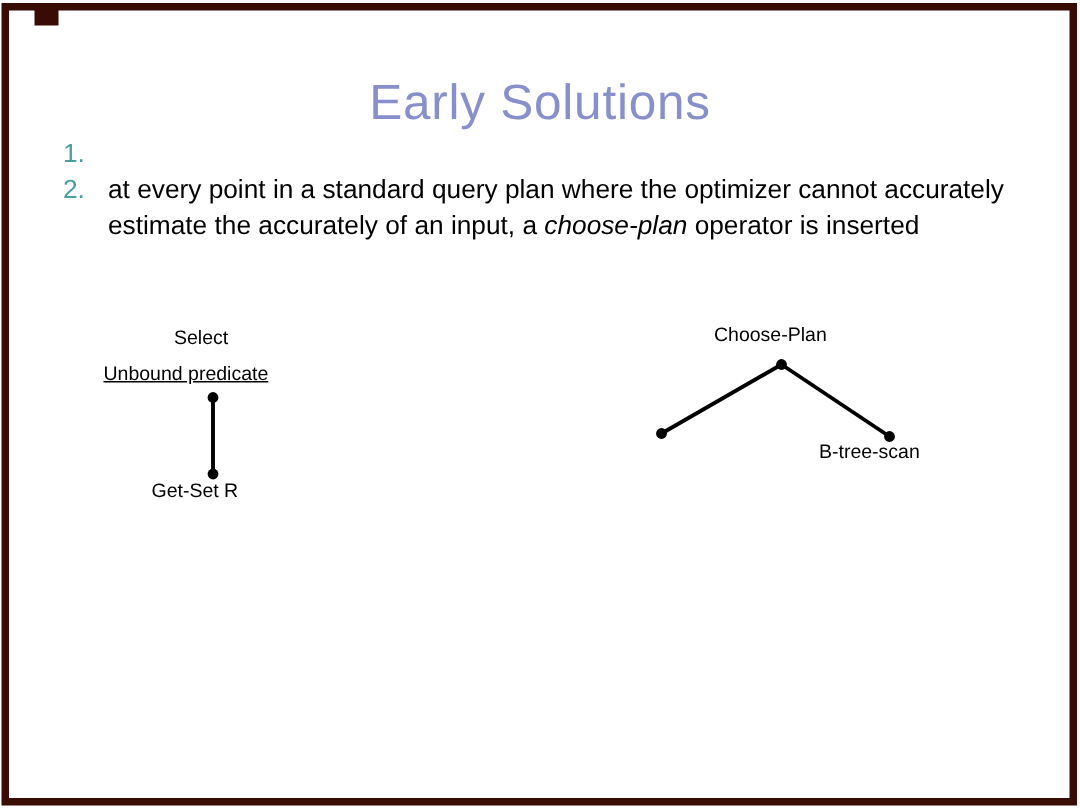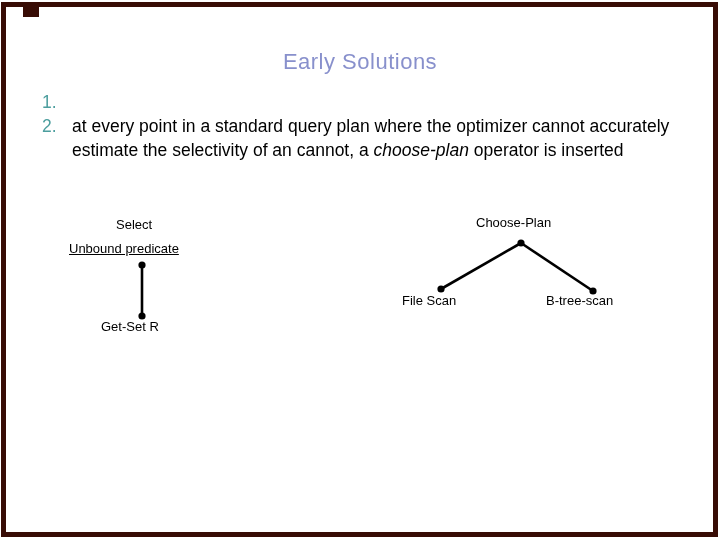--- a/index.html
+++ b/index.html
@@ -23,21 +23,21 @@
   .corner-square {
     position: absolute;
     left: 23px; top: 3px; width: 16px; height: 14px;
     background: var(--border-color, #380C05);
   }
 
   .title {
     position: absolute;
     left: 0; right: 0; top: 49px;
     text-align: center;
-    font-size: 22px;
+    font-size: 33px;
     letter-spacing: 0.5px;
     color: var(--title-color, #8890CC);
   }
 
   .numbered-list {
     position: absolute;
     left: 42px; top: 90px; width: 662px;
     font-size: 17.5px;
     line-height: 24px;
   }
@@ -70,37 +70,36 @@
 
   <div class="title">Early Solutions</div>
 
   <div class="numbered-list">
     <div class="list-item">
       <span class="li-number">1.</span>
       <div class="li-text"><br></div>
     </div>
     <div class="list-item">
       <span class="li-number">2.</span>
-      <div class="li-text"><span>at every point in a standard query plan where the optimizer cannot accurately</span><br><span>estimate the selectivity of an cannot, a </span><i>choose-plan</i><span> operator is inserted</span></div>
+      <div class="li-text"><span>at every point in a standard query plan where the optimizer cannot accurately</span><br><span>estimate the accurately of an input, a </span><i>choose-plan</i><span> operator is inserted</span></div>
     </div>
   </div>
 
   <svg class="edges-svg" width="720" height="540" viewBox="0 0 720 540">
 
     <line class="edge" x1="142" y1="265" x2="142" y2="316"></line>
     <circle class="node-dot" cx="142" cy="265" r="3.6"></circle>
     <circle class="node-dot" cx="142" cy="316" r="3.6"></circle>
 
     <line class="edge" x1="521" y1="243" x2="441" y2="289"></line>
     <line class="edge" x1="521" y1="243" x2="593" y2="291"></line>
     <circle class="node-dot" cx="521" cy="243" r="3.6"></circle>
     <circle class="node-dot" cx="441" cy="289" r="3.6"></circle>
     <circle class="node-dot" cx="593" cy="291" r="3.6"></circle>
   </svg>
 
   <div class="diagram-label" id="lbl-select">Select</div>
   <div class="diagram-label" id="lbl-unbound">Unbound predicate</div>
   <div class="diagram-label" id="lbl-getset">Get-Set R</div>
   <div class="diagram-label" id="lbl-chooseplan">Choose-Plan</div>
-  <div class="diagram-label" id="lbl-filescan">File Scan</div>
   <div class="diagram-label" id="lbl-btree">B-tree-scan</div>
 
 </div>
 
 </body></html>

